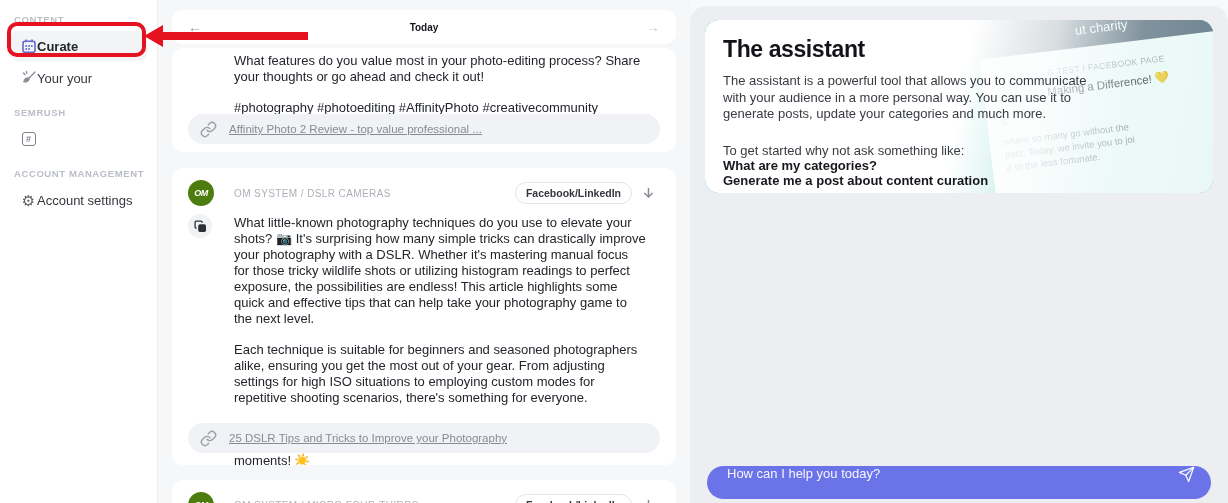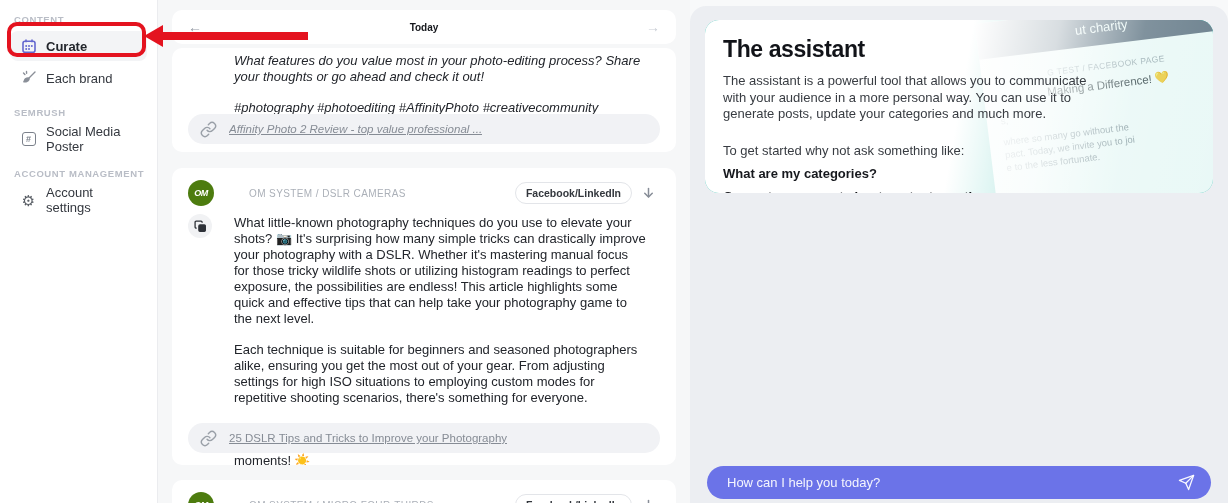--- a/index.html
+++ b/index.html
@@ -2,71 +2,71 @@
 <html><head>
 <meta charset="utf-8">
 <style>
   * { margin:0; padding:0; box-sizing:border-box; }
   html,body { width:1228px; height:503px; overflow:hidden; }
   body { font-family:"Liberation Sans","DejaVu Sans",sans-serif; background:#f8f9fa; position:relative; }
 
   
   .sidebar { position:absolute; left:0; top:0; width:158px; height:503px; background:#fff; border-right:1px solid #ebecef; }
   .side-section-label { font-size:9.5px; font-weight:bold; color:#b9bdc6; letter-spacing:.6px; margin:14px 0 6px 14px; }
-  .side-item { display:flex; align-items:center; gap:9px; height:30px; margin:2px 10px; padding:0 10px; border-radius:8px; font-size:13px; color:#34383f; cursor:pointer; }
+  .side-item { display:flex; align-items:center; height:30px; margin:2px 10px; padding:0 10px; border-radius:8px; font-size:13px; color:#34383f; cursor:pointer; }
   .side-item.active { background:#f3f4f6; font-weight:bold; color:#23262c; }
   .side-icon { width:17px; height:17px; display:flex; align-items:center; justify-content:center; flex:none; }
   .grid-box { width:14px; height:14px; border:1.4px solid #7b818b; border-radius:3px; font-size:9px; color:#7b818b; display:flex; align-items:center; justify-content:center; font-weight:bold; }
   .gear-glyph { font-size:15px; color:#5a5f66; line-height:1; }
 
   
   .feed { position:absolute; left:158px; top:0; width:532px; height:503px; background:#f6f7f8; }
   .feed-header { position:absolute; left:14px; right:14px; top:10px; height:34px; background:#fff; border-radius:10px; display:flex; align-items:center; justify-content:space-between; padding:0 12px; }
   .nav-arrow { width:22px; height:22px; border-radius:50%; display:flex; align-items:center; justify-content:center; font-size:14px; cursor:pointer; }
   .nav-arrow.prev { color:#959ba5; }
   .nav-arrow.next { color:#c9ced5; }
   .feed-title { font-size:10px; font-weight:bold; color:#15171c; }
 
   .card { position:absolute; left:14px; right:14px; background:#fff; border-radius:10px; overflow:hidden; }
-  .card1 { top:48px; height:104px;font-style:italic; }
+  .card1 { top:48px; height:104px; }
   .card2 { top:168px; height:297px; }
   .card3 { top:480px; height:60px; }
 
   .post-pad { padding:12px 16px 0 16px; }
   .post-head { display:flex; align-items:center; }
   .avatar { width:26px; height:26px; border-radius:50%; background:#4d7c0f; color:#fff; font-size:9px; font-weight:bold; font-style:italic; display:flex; align-items:center; justify-content:center; flex:none; letter-spacing:-.5px; }
-  .post-source { flex:1; margin-left:35px; font-size:10px; color:#abb0b8; letter-spacing:.4px; }
+  .post-source { flex:1; margin-left:20px; font-size:10px; color:#abb0b8; letter-spacing:.4px; }
   .channels-badge { height:22px; border:1px solid #e3e5e9; border-radius:11px; background:#fff; font-size:10.5px; font-weight:bold; color:#33373d; display:flex; align-items:center; padding:0 10px; }
   .dl-btn { width:24px; height:24px; margin-left:4px; border-radius:50%; display:flex; align-items:center; justify-content:center; cursor:pointer; }
   .copy-btn { position:absolute; left:16px; top:46px; width:24px; height:24px; border-radius:50%; background:#f1f2f4; display:flex; align-items:center; justify-content:center; cursor:pointer; }
   .post-body { margin:9px 14px 0 46px; font-size:13px; line-height:16px; color:#22252b; }
   .post-body p { margin-bottom:15px; }
   .card1 .post-body { margin-top:0; }
   .link-pill { position:absolute; left:16px; right:16px; height:30px; border-radius:15px; background:#f1f2f5; display:flex; align-items:center; padding:0 12px; gap:12px; cursor:pointer; }
   .card1 .link-pill { bottom:8px;margin-top:12px; }
   .card2 .link-pill { bottom:12px; }
   .link-title { font-size:11.5px; color:#868c95; text-decoration:underline; white-space:nowrap; overflow:hidden; }
 
   
   .assistant-panel { position:absolute; left:690px; top:6px; width:538px; height:497px; background:#eceef2; border-radius:16px 16px 0 0; }
   .assistant-card { position:absolute; left:15px; right:15px; top:14px; height:173px; background:#14b8a6; border-radius:14px; overflow:hidden; }
   .assistant-text { position:relative; z-index:3; padding:16px 0 0 18px; width:400px; }
   .assistant-title { font-size:23px; font-weight:bold; color:#111318; letter-spacing:-.4px; }
   .assistant-desc { margin-top:10px; font-size:13px; line-height:16.5px; color:#383c42; width:368px; }
   .assistant-intro { margin-top:20px; font-size:13px; color:#383c42; }
-  .assistant-suggestion { margin-top:8px; font-size:13px; font-weight:bold; color:#16181d; }
+  .assistant-suggestion { margin-top:0; font-size:13px; font-weight:bold; color:#16181d; }
 
   .preview { position:absolute; right:-25px; top:-12px; width:250px; height:230px; transform:rotate(-7deg); background:#fff; border-radius:6px; z-index:1; opacity:.9; box-shadow:0 2px 10px rgba(0,0,0,.08); }
   .preview-bar { height:36px; background:#6d7485; border-radius:6px 6px 0 0; color:#fff; font-size:13px; display:flex; align-items:center; justify-content:center; }
   .preview-caption { margin-top:16px; text-align:center; font-size:8.5px; color:#a8adb5; letter-spacing:.4px; }
   .preview-title { margin-top:7px; text-align:center; font-size:11.5px; color:#3c4046; }
   .preview-lines { margin-top:10px; padding-left:14px; font-size:9.5px; line-height:13px; color:#9aa0a8; }
   .fade-overlay { position:absolute; inset:0; z-index:2; background:linear-gradient(100deg,#ffffff 0%,#ffffff 50%,rgba(255,255,255,.75) 66%,rgba(255,255,255,.18) 82%,rgba(255,255,255,.05) 100%); pointer-events:none; }
 
-  .chat-input { position:absolute; left:17px; right:17px; bottom:4px; height:33px; background:#6b73e8; border-radius:17px; display:flex; align-items:center; padding:0 16px 0 20px; cursor:text; }
+  .chat-input { position:absolute; left:17px; right:17px; bottom:4px; height:33px; background:#6b73e8; border-radius:17px; display:flex; padding:0 16px 0 20px; cursor:text; }
   .chat-placeholder { flex:1; font-size:13px; color:rgba(255,255,255,.93); }
 
   
   .anno-box { position:absolute; left:7px; top:22px; width:139px; height:35px; border:4px solid #e4131f; border-radius:10px; z-index:50; pointer-events:none; }
   .anno-arrow-head { position:absolute; left:144px; top:25px; width:0; height:0; border-top:11px solid transparent; border-bottom:11px solid transparent; border-right:19px solid #e4131f; z-index:50; pointer-events:none; }
   .anno-arrow-tail { position:absolute; left:161px; top:32px; width:147px; height:8px; background:#e4131f; z-index:50; pointer-events:none; }
 
   svg { display:block; }
 </style>
 </head>
@@ -94,30 +94,29 @@
   </div>
 
   <div class="side-item">
     <span class="side-icon">
       <svg width="16" height="16" viewBox="0 0 16 16" fill="none" stroke="#8a8f98" stroke-width="1.4" stroke-linecap="round">
         <path d="M14 2 L8.5 7.5"></path>
         <path d="M8.5 7.5 C9.5 9 8 11.5 6 12.2 C4.5 12.8 2.5 12.5 2 12 C3 11 2.5 9.5 4 8.3 C5.5 7.1 7.5 6.8 8.5 7.5 Z" fill="#8a8f98" stroke="none"></path>
         <path d="M2.5 3 l1.4 1.4 M5.5 1.5 l.1 1.8"></path>
       </svg>
     </span>
-    <span>Each brand</span>
+    <span>Your your</span>
   </div>
 
   <div class="side-section-label">SEMRUSH</div>
 
   <div class="side-item">
     <span class="side-icon">
         <span class="grid-box">#</span>
       </span>
-    <span>Social Media Poster</span>
   </div>
 
   <div class="side-section-label">ACCOUNT MANAGEMENT</div>
 
   <div class="side-item">
     <span class="side-icon">
         <span class="gear-glyph">⚙</span>
       </span>
     <span>Account settings</span>
   </div>

